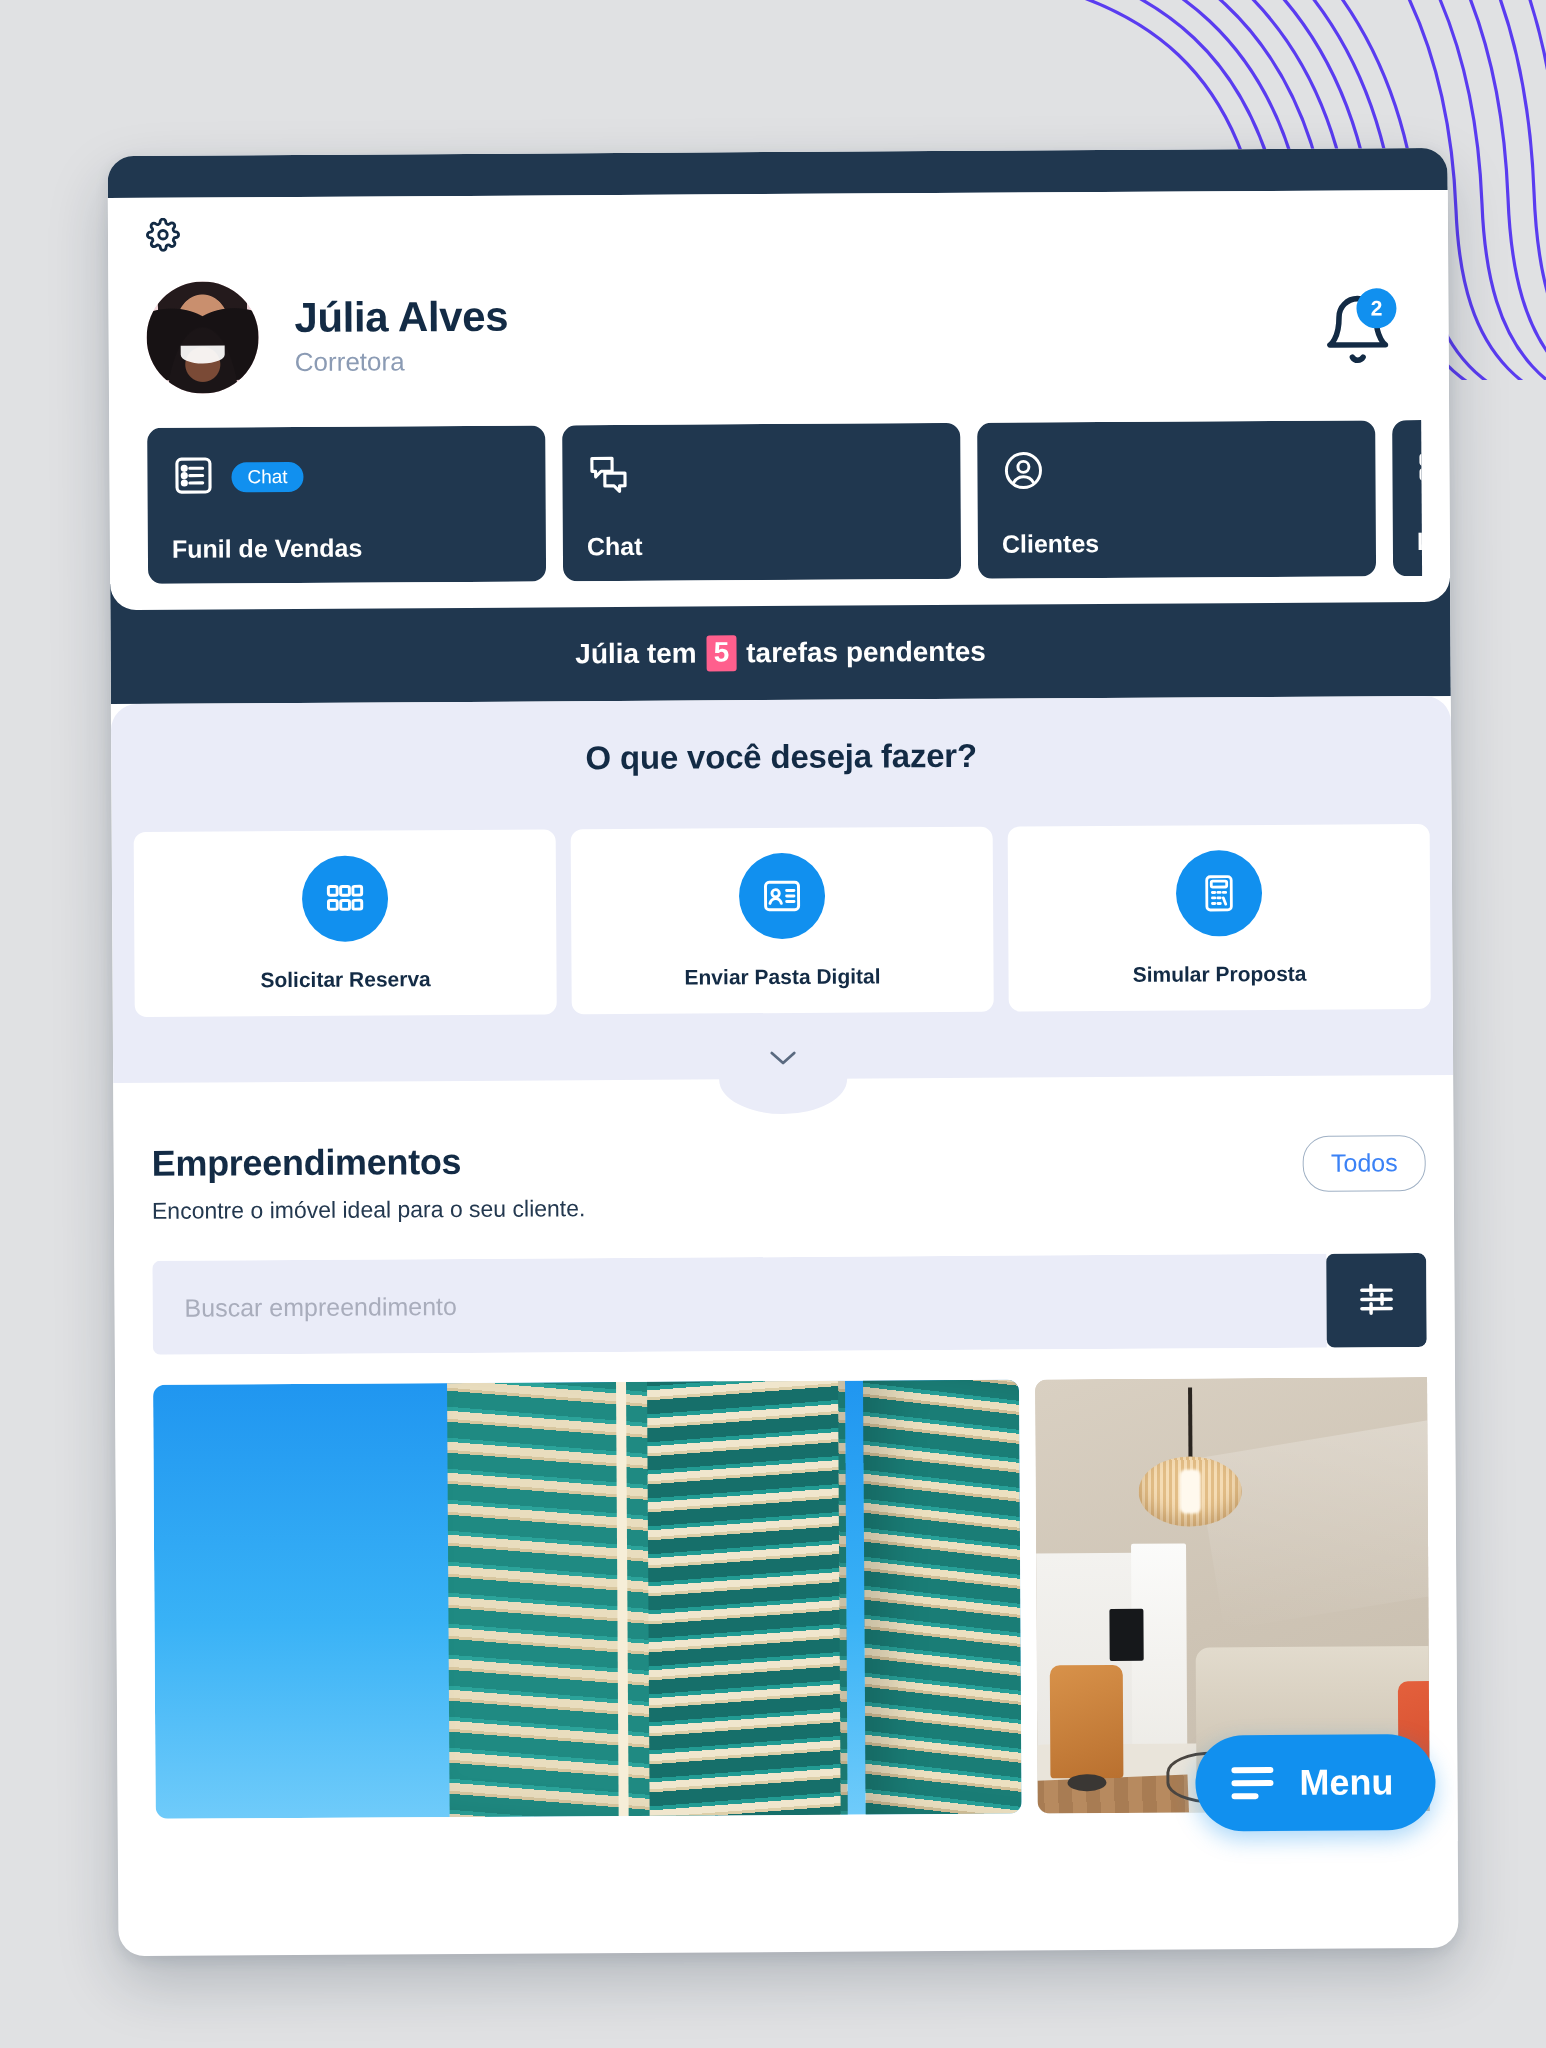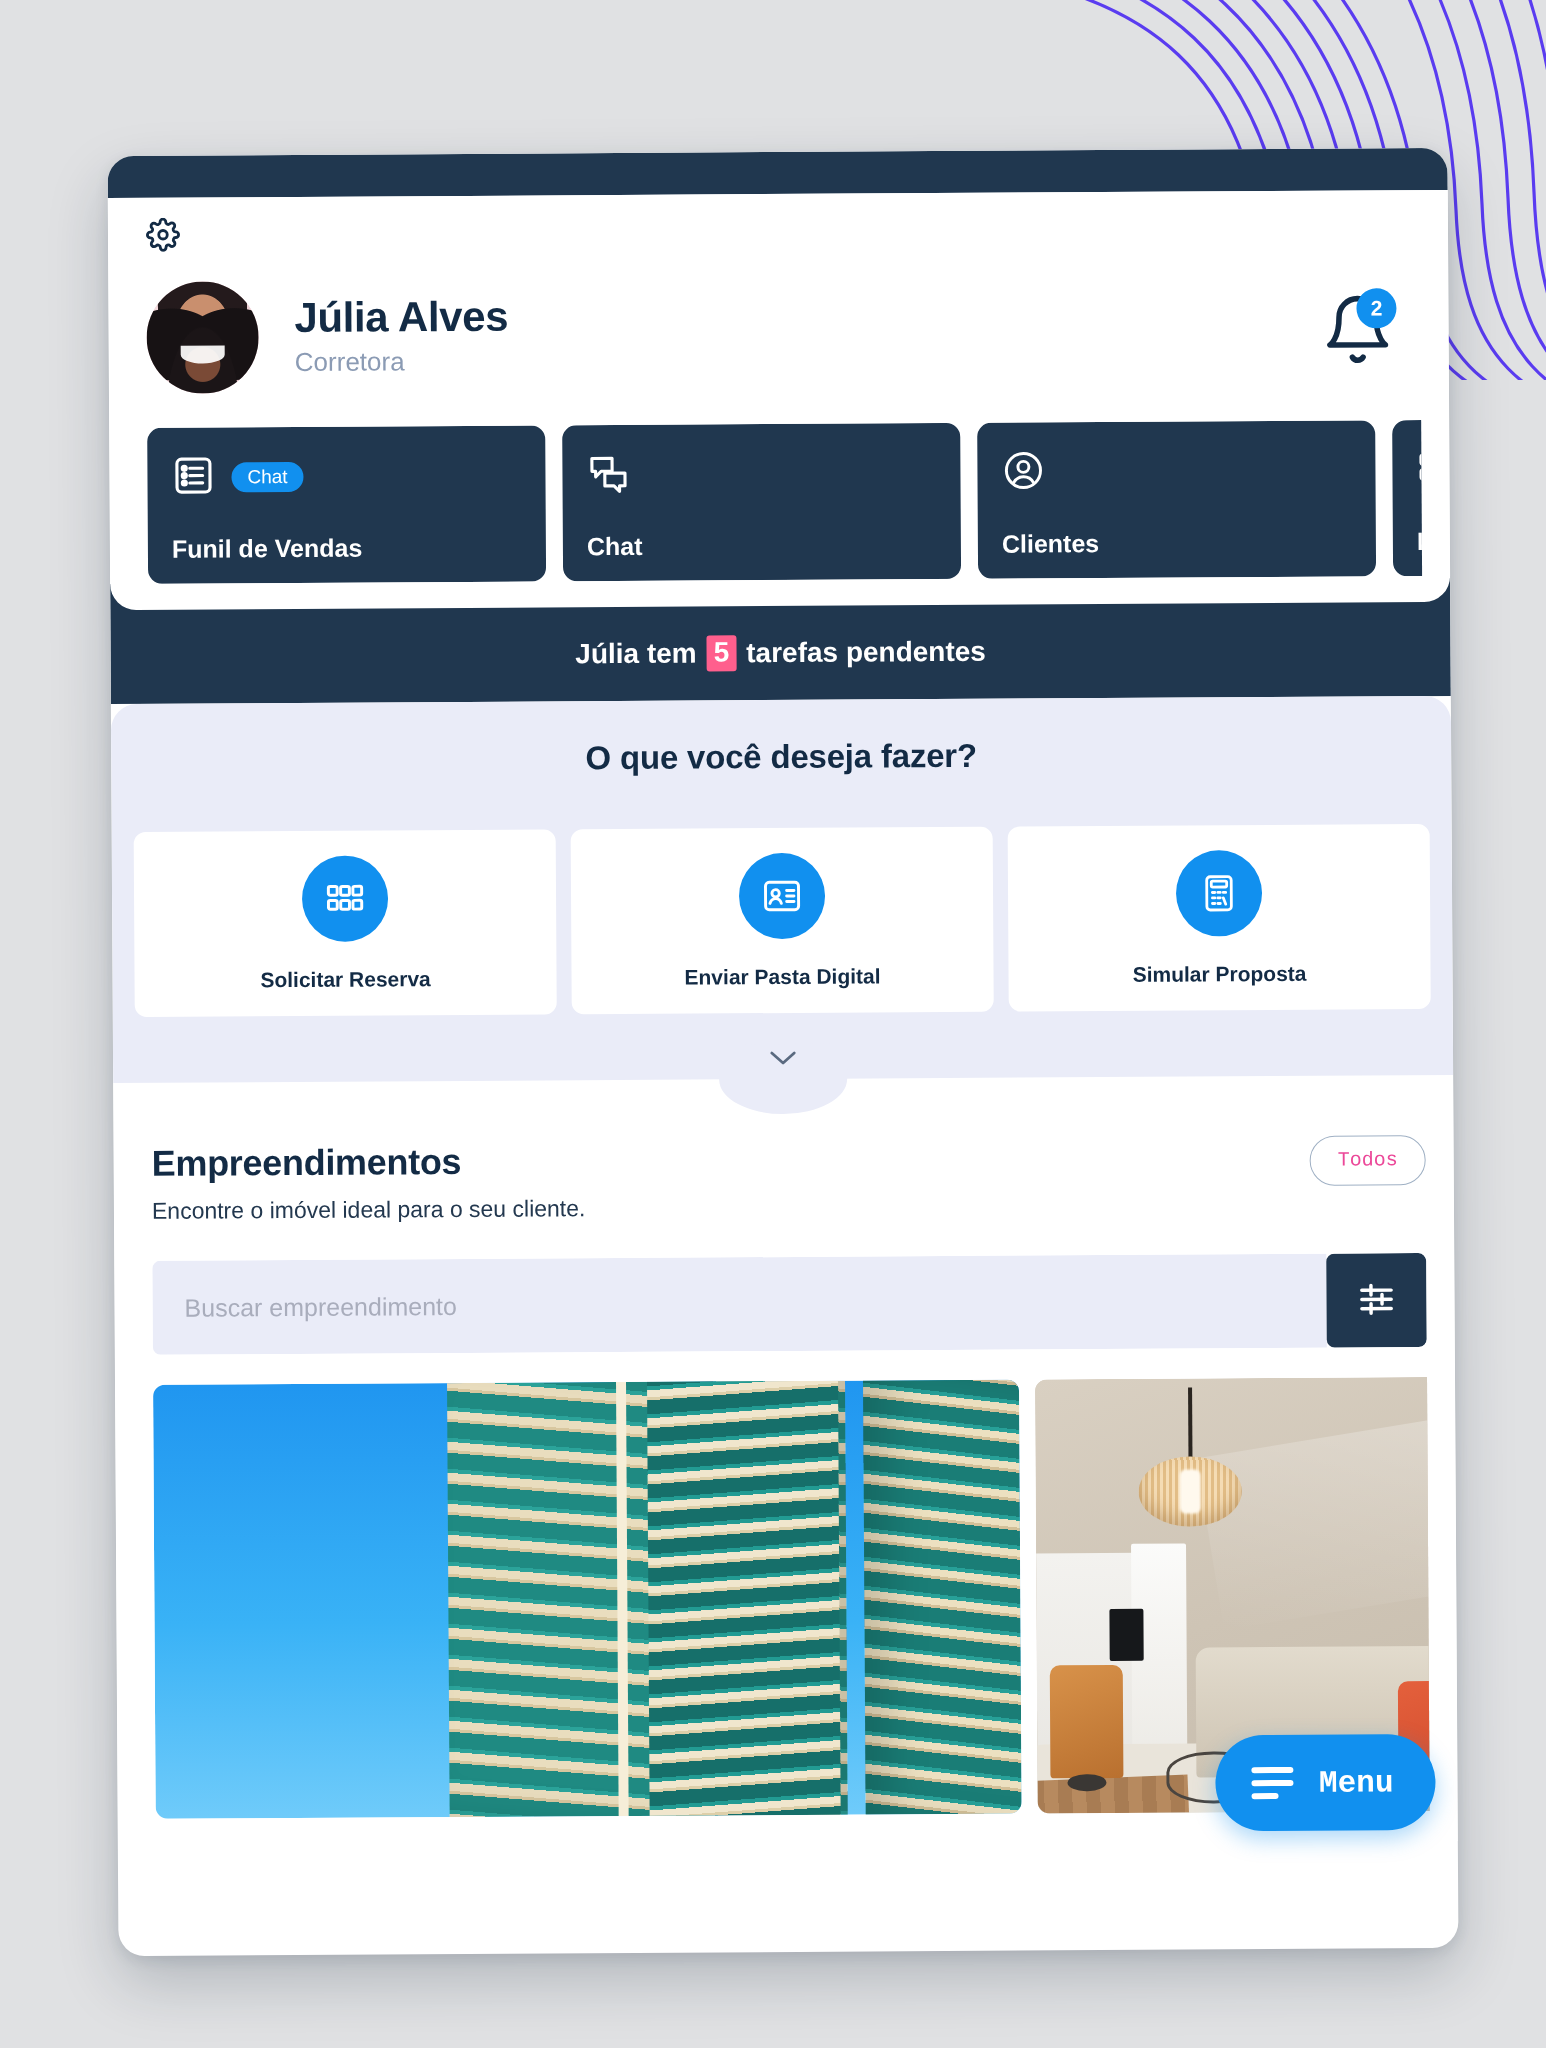--- a/index.html
+++ b/index.html
@@ -297,25 +297,25 @@
   .empre-sub {
     font-size: 23px;
     color: #23384f;
     margin-top: 13px;
     font-weight: 400;
   }
   .todos-btn {
     border: 1.6px solid #9fb0c4;
     border-radius: 26px;
     padding: 12px 27px 13px;
-    font-size: 20px;
-    color: #ec4899;
+    font-size: 25px;
+    color: #3b82f6;
     background: #fff;
     cursor: pointer;
-    font-family: Liberation Mono, monospace;
+    font-family: Liberation Sans, sans-serif;
     white-space: nowrap;
   }
 
   .search-row {
     display: flex;
     margin-top: 36px;
     margin-left: 10px;
     border-radius: 8px;
     overflow: hidden;
     height: 94px;
@@ -491,23 +491,23 @@
     padding: 0 42px 0 36px;
     display: flex;
     align-items: center;
     gap: 26px;
     cursor: pointer;
     box-shadow: 0 8px 22px rgba(17,144,239,0.35);
     z-index: 9;
   }
   .menu-fab-label {
     color: #ffffff;
-    font-size: 31px;
+    font-size: 36px;
     font-weight: 700;
-    font-family: Liberation Mono, monospace;
+    font-family: Liberation Sans, sans-serif;
   }
   .hamburger { display: flex; flex-direction: column; gap: 7px; }
   .hamburger i { display:block; height: 6px; background:#fff; border-radius:3px; }
   .hamburger i:nth-child(1){ width: 42px; }
   .hamburger i:nth-child(2){ width: 42px; }
   .hamburger i:nth-child(3){ width: 27px; }
 </style>
 </head>
 <body>
 

